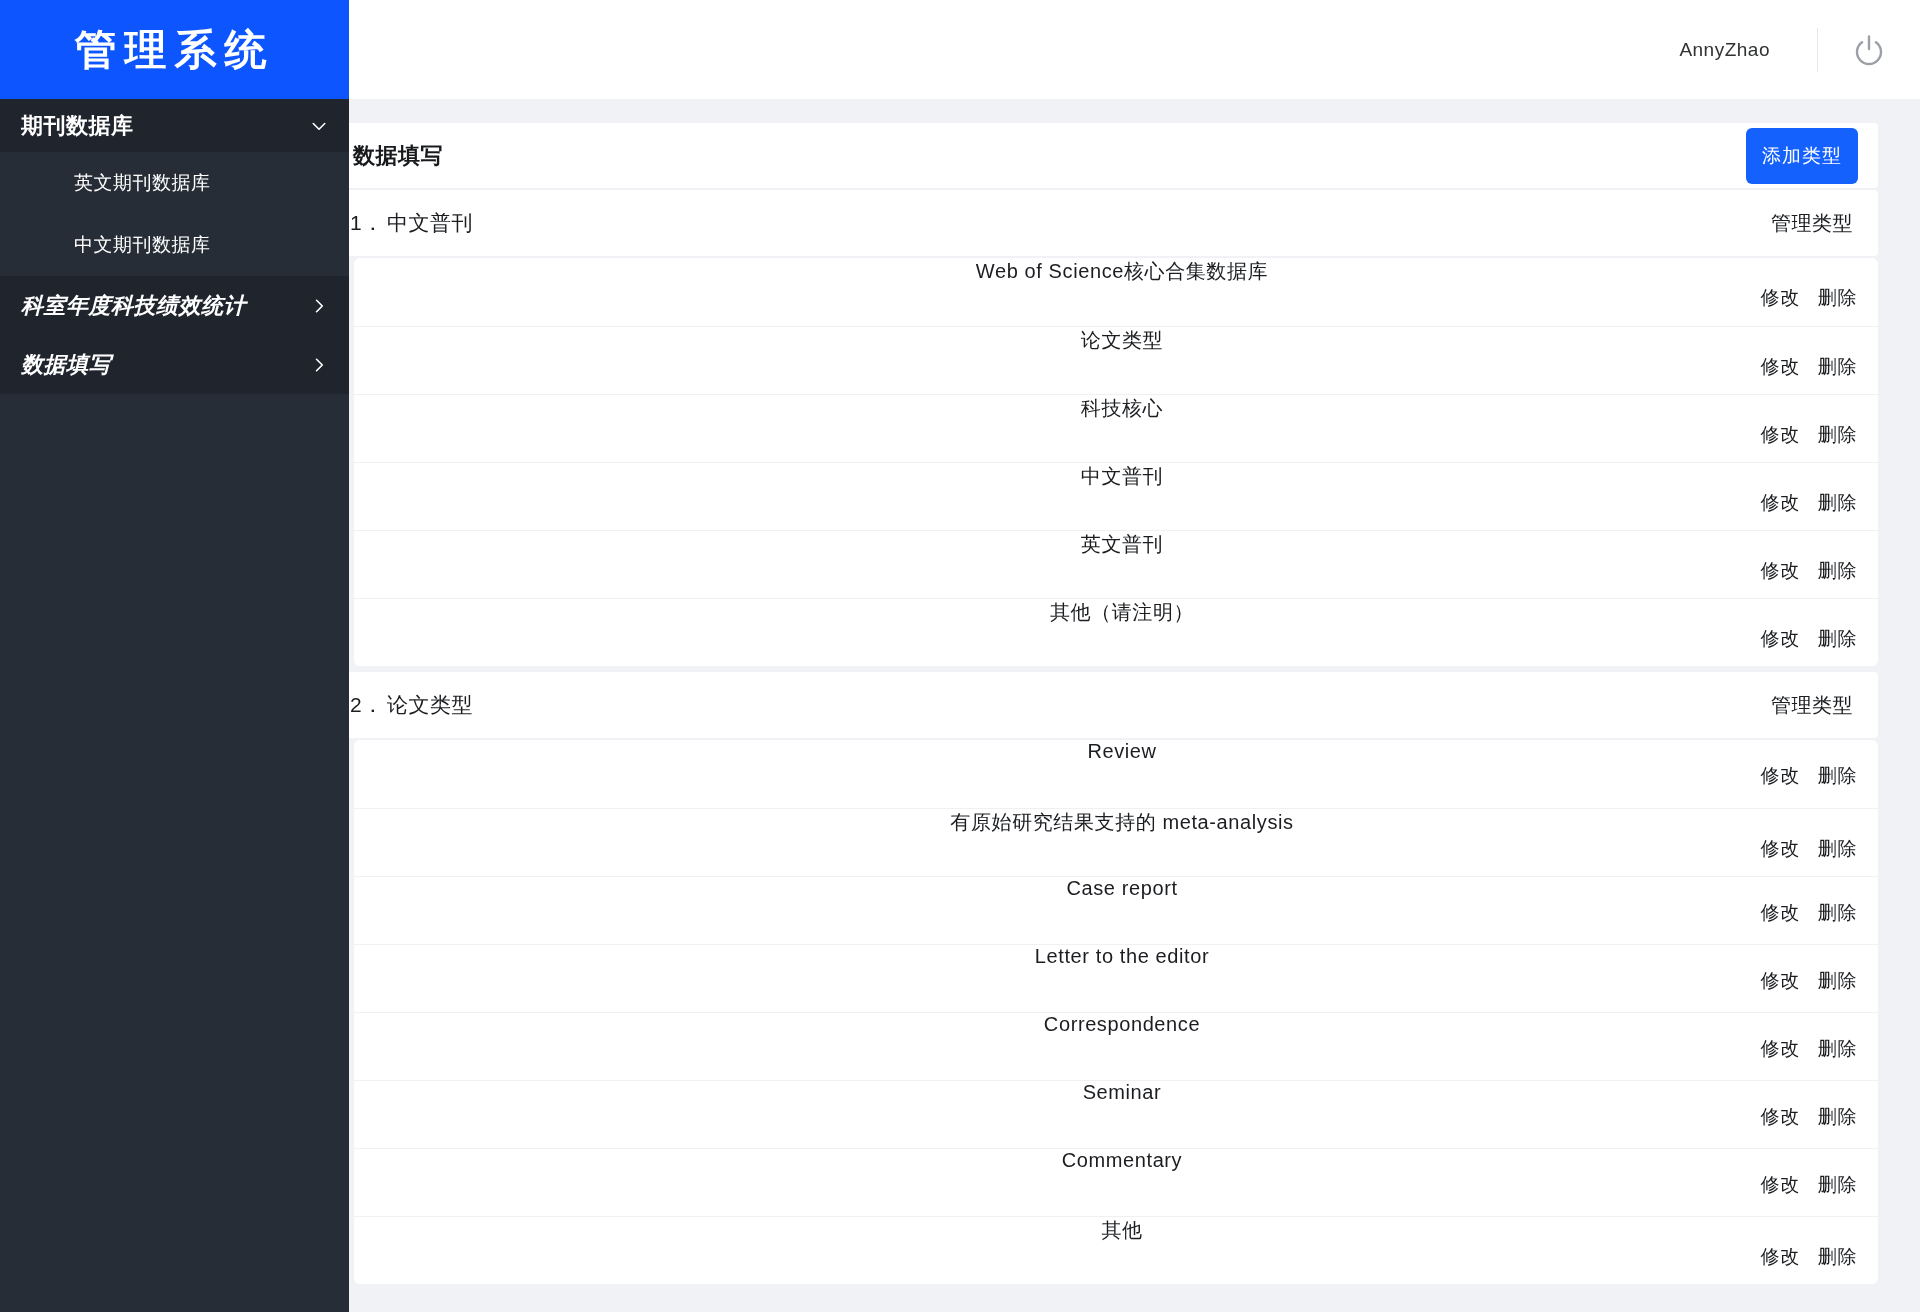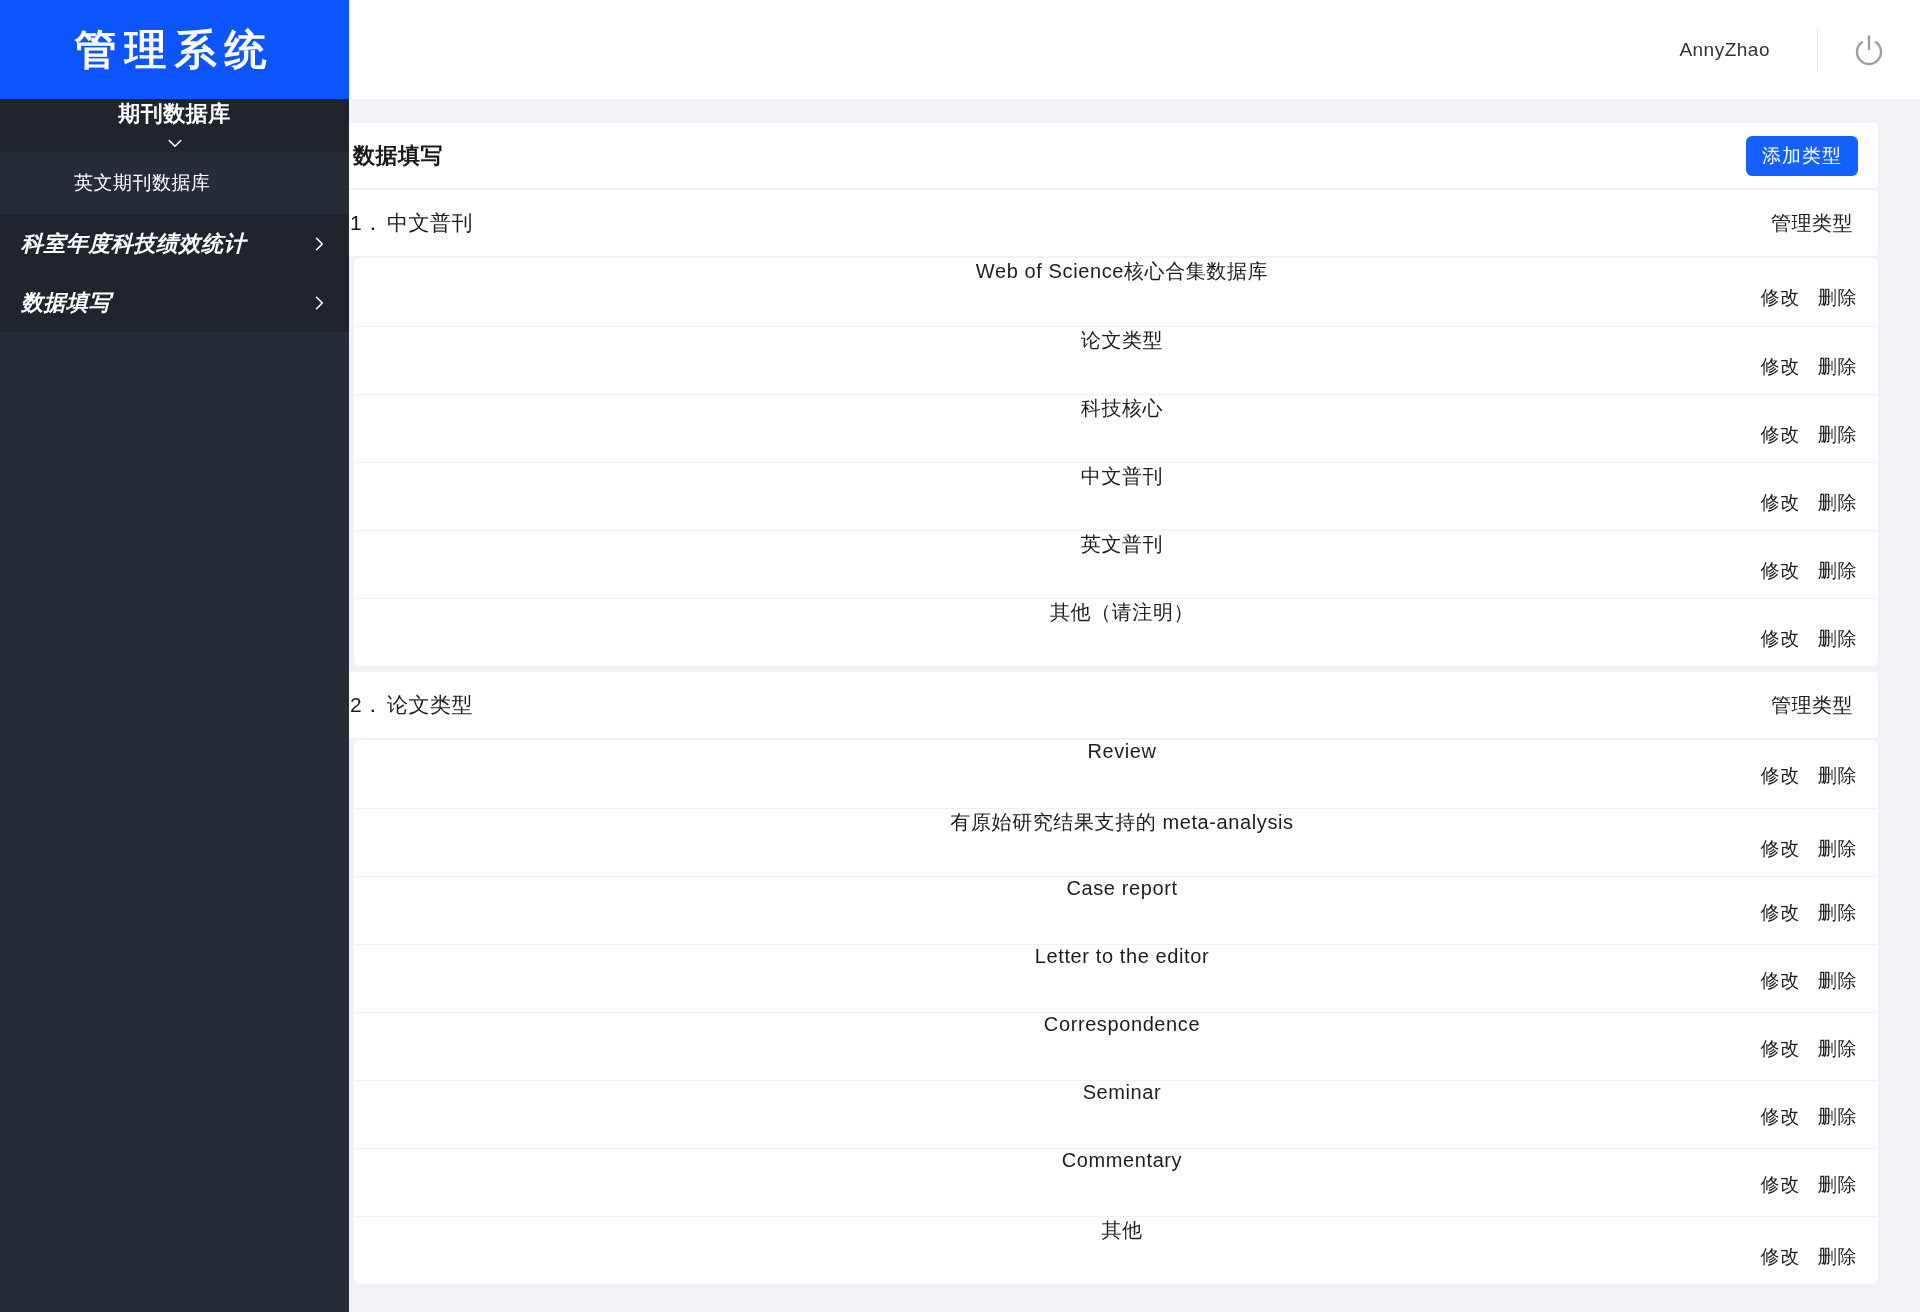--- a/index.html
+++ b/index.html
@@ -29,21 +29,21 @@
     height:99px;background:var(--logo-blue);
     display:flex;align-items:center;justify-content:center;
     color:#fff;font-size:42px;font-weight:700;letter-spacing:8px;
   }
   .nav-row{
     display:flex;align-items:center;
     color:#fff;cursor:pointer;
   }
   .nav-top{
     height:53px;background:var(--sidebar-row);
-    padding:0 21px;font-size:22px;font-weight:700;flex-direction:column;
+    padding:0 21px;font-size:22px;font-weight:700;
   }
   .nav-row .grow{flex:1;}
   .submenu-item{
     height:62px;padding-left:74px;
     font-size:19px;font-weight:500;color:#fff;
     display:flex;align-items:center;cursor:pointer;
   }
   .nav-active{
     height:62px;background:var(--active-bg);
     border-left:6px solid var(--accent);
@@ -66,21 +66,21 @@
   
   .content{margin-left:301px;padding:24px 42px 0 36px;}
   .card-header{
     height:65px;background:#fff;border-radius:4px;
     display:flex;align-items:center;overflow:hidden;
   }
   .accent-bar{width:8px;align-self:stretch;background:var(--accent);flex:0 0 auto;}
   .page-title{font-size:22px;font-weight:600;color:#17191c;margin-left:8px;}
   .add-btn{
     margin-left:auto;margin-right:20px;
-    width:112px;height:40px;border:none;border-radius:6px;
+    width:112px;height:56px;border:none;border-radius:6px;
     background:var(--accent);color:#fff;font-size:19px;
     font-family:inherit;letter-spacing:1px;cursor:pointer;text-align:center;
   }
   .section-header{
     margin-top:2px;height:66px;background:#fff;border-radius:4px;
     display:flex;align-items:center;
     padding:0 25px 0 13px;font-size:21px;
   }
   .section-number{width:37px;flex:0 0 auto;}
   .manage-link{margin-left:auto;font-size:20px;color:#1b1d20;cursor:pointer;}
@@ -106,20 +106,23 @@
   <div class="nav-row nav-top">
     <span>期刊数据库</span>
     <span class="grow"></span>
     <svg class="chev" viewBox="0 0 22 22" fill="none" stroke="#ffffff" stroke-width="2" stroke-linecap="round" stroke-linejoin="round">
         <polyline points="4,8 11,15 18,8"></polyline>
       </svg>
   </div>
 
   <div class="submenu-item">
     <span>英文期刊数据库</span>
+  </div>
+  <div class="submenu-item">
+    <span>中文期刊数据库</span>
   </div>
 
 
   <div class="nav-row nav-plain">
     <span>科室年度科技绩效统计</span>
     <span class="grow"></span>
     <svg class="chev" viewBox="0 0 22 22" fill="none" stroke="#ffffff" stroke-width="2" stroke-linecap="round" stroke-linejoin="round">
         <polyline points="8,4 15,11 8,18"></polyline>
       </svg>
   </div>

